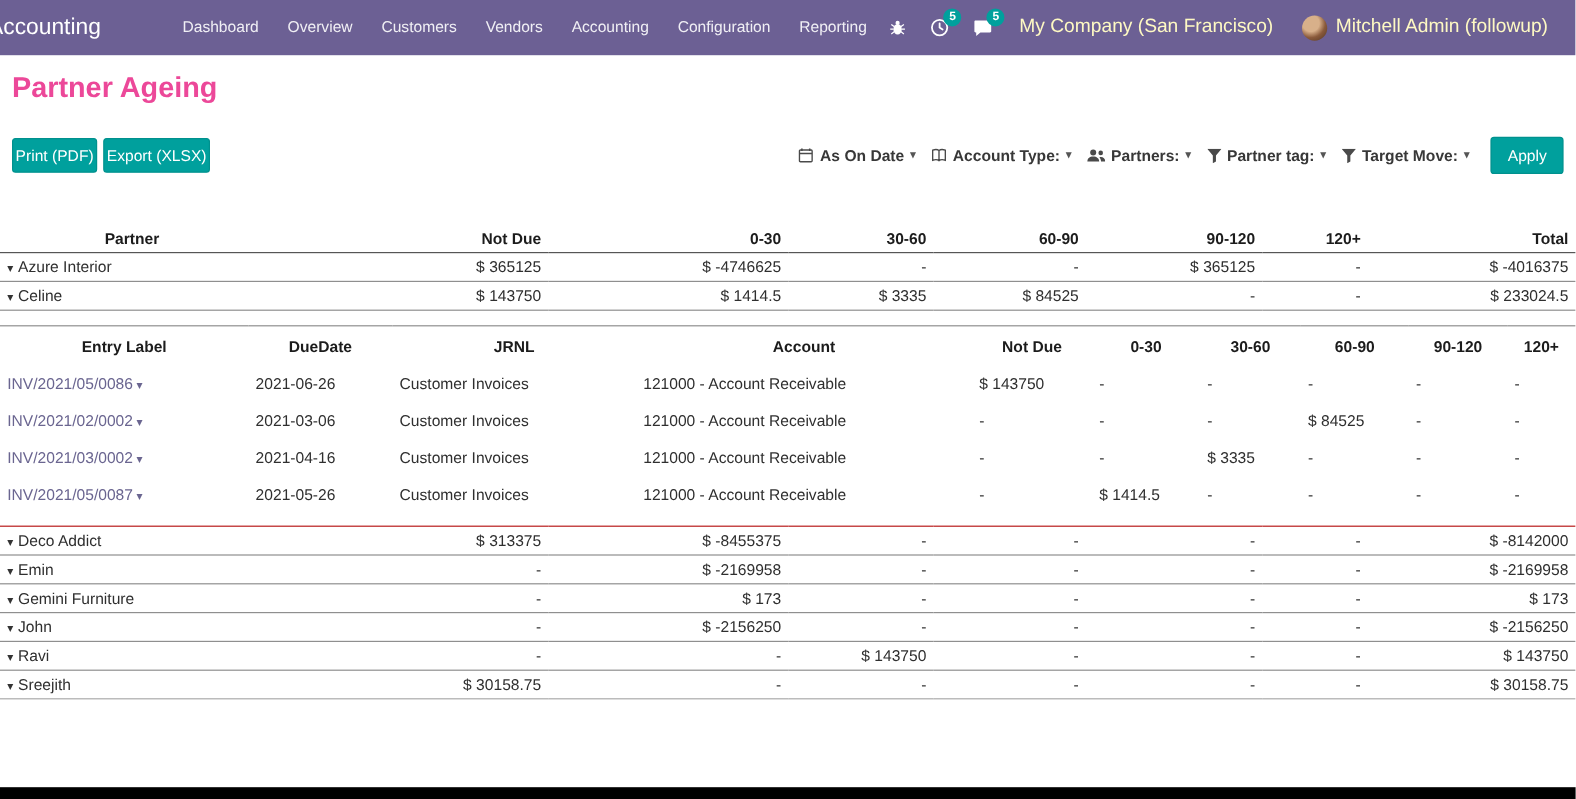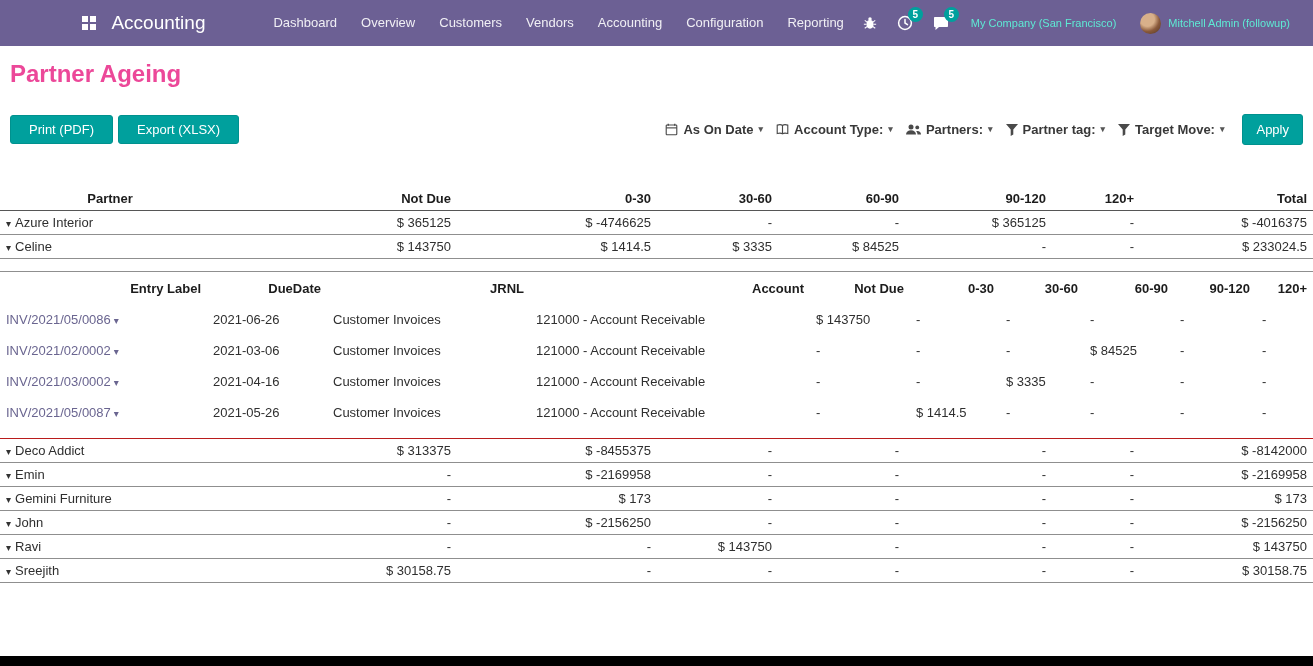--- a/index.html
+++ b/index.html
@@ -37,57 +37,57 @@
   .nav-icon { position: relative; display: flex; align-items: center; padding: 0 7px; color: #fff; cursor: pointer; }
   .badge {
     position: absolute; top: -8px; right: -3px;
     background: #00a09d; color: #fff;
     font-size: 10px; font-weight: 700;
     min-width: 15px; height: 15px; border-radius: 8px;
     display: flex; align-items: center; justify-content: center;
     padding: 0 3px;
   }
   .company, .user {
-    color: #5eead4; font-size: 11px; text-decoration: none;
+    color: #fef9c3; font-size: 16px; text-decoration: none;
     display: flex; align-items: center; gap: 7px;
     padding: 0 9px; cursor: pointer; white-space: nowrap;
   }
   .avatar {
     width: 21px; height: 21px; border-radius: 50%;
     background: radial-gradient(circle at 35% 30%, #d8b08a 0 35%, #8a5a3b 60%, #4d3322 100%);
     display: inline-block; flex: 0 0 auto;
   }
   
   .page-title { font-size: 24px; font-weight: 700; color: #ec4899; margin: 14px 0 0 10px; }
   .toolbar { display: flex; align-items: center; margin: 26px 10px 0 10px; }
   .btn {
     background: #00a09d; color: #fff;
     border: 1px solid #00918e; border-radius: 3px;
-    font-size: 13px; padding: 6px 18px; cursor: pointer;
+    font-size: 13px; padding: 6px 2px; cursor: pointer;
     font-family: inherit; white-space: nowrap;
   }
   .btn + .btn { margin-left: 5px; }
   .filters { margin-left: auto; display: flex; align-items: center; gap: 13px; font-size: 13px; color: #383838; }
   .filter { display: flex; align-items: center; gap: 5px; cursor: pointer; white-space: nowrap; font-weight: bold; }
   .filter svg { color: #4a4a4a; flex: 0 0 auto; }
   .caret { font-size: 9px; color: #555; line-height: 1; }
   .apply-btn { margin-left: 5px; padding: 7px 13px; }
   
   table { width: 100%; border-collapse: collapse; font-size: 13px; color: #2f2f2f; table-layout: fixed; }
   th { font-weight: 700; color: #1c1c1c; }
   .sum-top { margin-top: 42px; }
   .sum-top thead th { padding: 4px 6px; border-bottom: 1px solid #565656; text-align: right; white-space: nowrap; }
   .sum-top thead th.left { text-align: center; }
   .sum tbody td { padding: 4px 6px; border-bottom: 1px solid #8f8f8f; white-space: nowrap; overflow: hidden; }
   td.num { text-align: right; }
   .pcell { padding-left: 6px; }
   .pcaret { font-size: 10px; color: #333; margin-right: 4px; cursor: pointer; }
   
   .detail { margin-top: 12px; border-top: 1px solid #8f8f8f; }
-  .detail th { text-align: right; padding: 9px 6px 8px; white-space: nowrap; }
+  .detail th { text-align: center; padding: 9px 6px 8px; white-space: nowrap; }
   .detail td { padding: 8px 6px; white-space: nowrap; overflow: hidden; }
   .link { color: #6a6590; text-decoration: none; cursor: pointer; }
   .dcaret { font-size: 10px; color: #6a6590; cursor: pointer; margin-left: 3px; }
   .sum-bottom { margin-top: 10px; border-top: 1px solid #b91c1c; }
   
   .bottom-bar { position: fixed; left: 0; right: 0; bottom: 0; height: 10px; background: #000; }
 </style>
 </head>
 <body>
 

